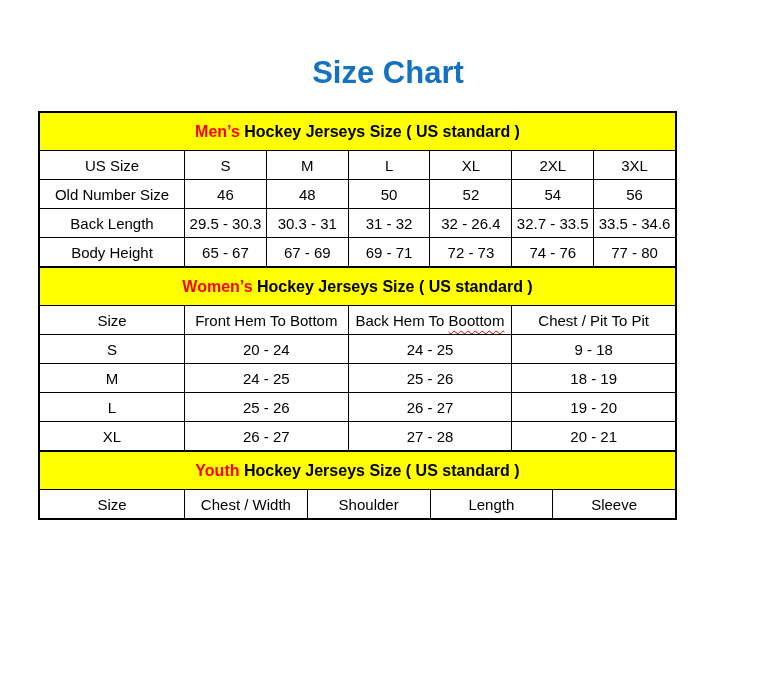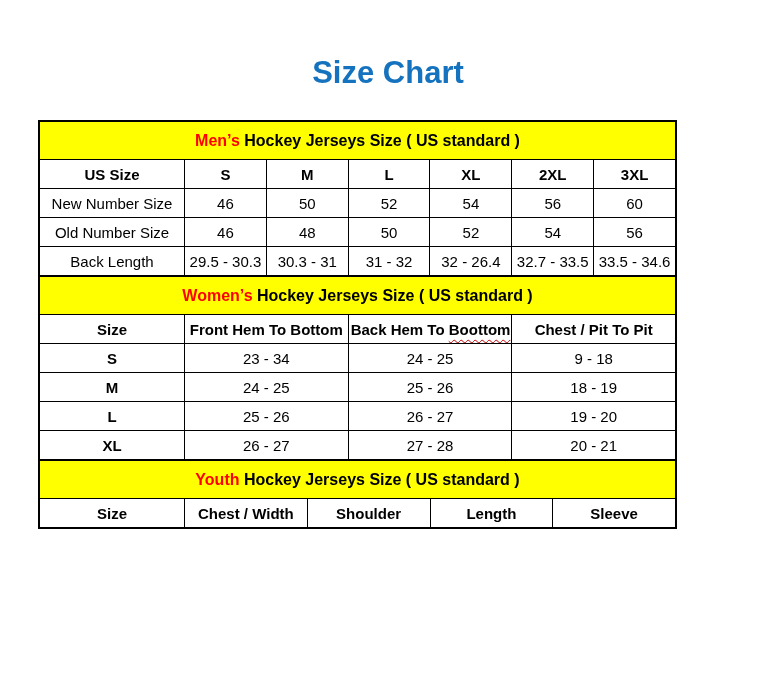--- a/index.html
+++ b/index.html
@@ -9,21 +9,21 @@
   }
   body {
     width: 776px;
     height: 692px;
     overflow: hidden;
     font-family: "Liberation Sans", sans-serif;
     color: #000;
     -webkit-font-smoothing: antialiased;
   }
   .title {
-    margin: 54px 0 28px 0;
+    margin: 54px 0 19px 0;
     text-align: center;
     font-size: 31px;
     line-height: 38px;
     font-weight: 700;
     color: var(--title-blue, #1572BE);
   }
   .chart-wrap {
     width: 639px;
     margin-left: 38px;
     border: 1px solid #000;
@@ -38,21 +38,21 @@
   th, td {
     border: 1px solid #000;
     text-align: center;
     vertical-align: middle;
     height: 28px;
     font-size: 15px;
     padding: 0 2px;
     white-space: nowrap;
     overflow: hidden;
   }
-  th { font-weight: 700; }
+  th { font-weight: 400; }
   td { font-weight: 400; }
   tr.section-header td {
     background: var(--section-yellow, #FFFF00);
     font-weight: 700;
     font-size: 16px;
     height: 37px;
   }
   tr.section-header .hl { color: var(--accent-red, #FF0000); }
   
   #mens-table th.row-label { font-weight: 400; }
@@ -92,46 +92,46 @@
           <tr>
             <th>US Size</th>
             <th>S</th>
             <th>M</th>
             <th>L</th>
             <th>XL</th>
             <th>2XL</th>
             <th>3XL</th>
           </tr>
           <tr>
-            <th class="row-label">New Number Size</th>
-            <td>46</td>
-            <td>50</td>
-            <td>52</td>
-            <td>54</td>
-            <td>56</td>
-            <td>60</td>
-          </tr>
-          <tr>
             <th class="row-label">Old Number Size</th>
             <td>46</td>
             <td>48</td>
             <td>50</td>
             <td>52</td>
             <td>54</td>
             <td>56</td>
           </tr>
           <tr>
             <th class="row-label">Back Length</th>
             <td>29.5 - 30.3</td>
             <td>30.3 - 31</td>
             <td>31 - 32</td>
             <td>32 - 26.4</td>
             <td>32.7 - 33.5</td>
             <td>33.5 - 34.6</td>
           </tr>
+          <tr>
+            <th class="row-label">Body Height</th>
+            <td>65 - 67</td>
+            <td>67 - 69</td>
+            <td>69 - 71</td>
+            <td>72 - 73</td>
+            <td>74 - 76</td>
+            <td>77 - 80</td>
+          </tr>
         </tbody>
     </table>
 
     <table id="womens-table">
       <colgroup>
         <col class="label-col">
           <col>
           <col>
           <col>
       </colgroup>
@@ -142,21 +142,21 @@
       </tbody>
       <tbody>
           <tr>
             <th>Size</th>
             <th>Front Hem To Bottom</th>
             <th><span>Back Hem To </span><span class="squiggle">Boottom</span></th>
             <th>Chest / Pit To Pit</th>
           </tr>
           <tr>
             <th class="row-label">S</th>
-            <td>23 - 34</td>
+            <td>20 - 24</td>
             <td>24 - 25</td>
             <td>9 - 18</td>
           </tr>
           <tr>
             <th class="row-label">M</th>
             <td>24 - 25</td>
             <td>25 - 26</td>
             <td>18 - 19</td>
           </tr>
           <tr>

